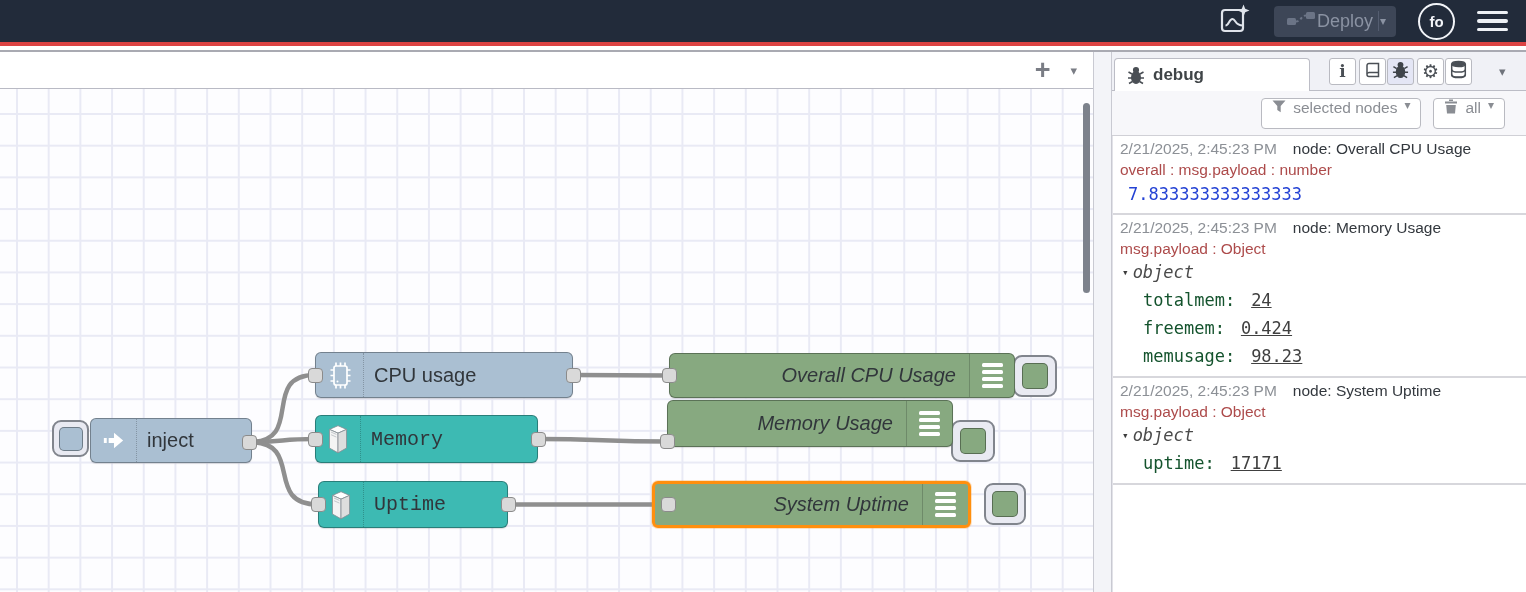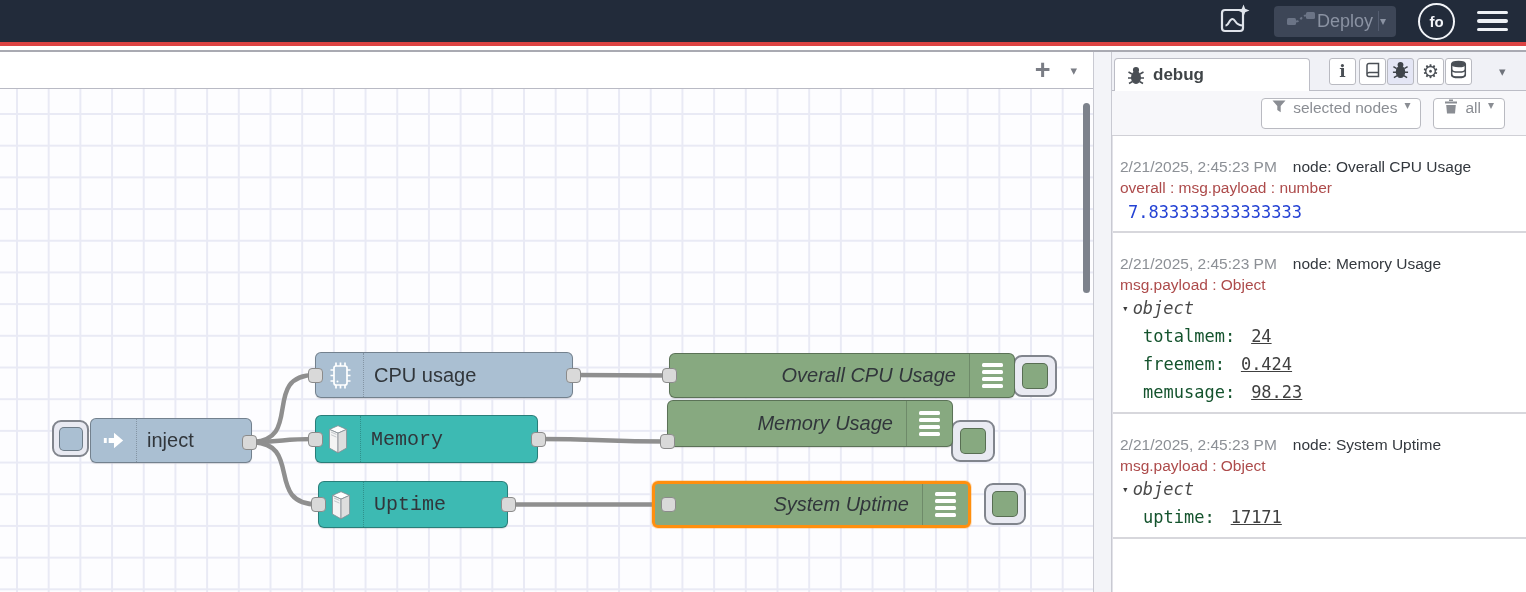--- a/index.html
+++ b/index.html
@@ -83,21 +83,21 @@
   .gear-glyph{font-size:19px;color:#4a4f55;line-height:1;font-family:"DejaVu Sans",sans-serif;}
   .info-glyph{font-family:"DejaVu Serif",serif;font-weight:bold;font-size:17px;color:#4a4f55;line-height:1;}
 
   .sb-filter{height:44px;background:#f7f7fa;border-bottom:1px solid #d0d0d6;display:flex;
     align-items:center;justify-content:flex-end;gap:12px;padding-right:21px;flex:none;}
   .filter-btn{height:29px;background:#fff;border:1px solid #b9bac1;border-radius:4px;display:flex;
     align-items:flex-start;gap:7px;padding:0 10px;color:#8a8d93;font-size:15.5px;cursor:pointer;}
 
   .sb-messages{flex:1;overflow:hidden;background:#fff;border-left:1px solid #e2e2e8;}
   .msg{border-bottom:2px solid #d7d7dc;padding:4px 10px 6px 7px;}
-  .msg-head{display:flex;gap:16px;font-size:15.5px;margin-top:18px;white-space:nowrap;}
+  .msg-head{display:flex;gap:16px;font-size:15.5px;margin-top:0;white-space:nowrap;}
   .msg-ts{color:#8c9096;}
   .msg-node{color:#33383e;}
   .msg-meta{color:#ad4b4b;font-size:15.5px;margin-top:3px;}
   .msg-value{font-family:"DejaVu Sans Mono",monospace;font-size:17px;color:#2442d4;
     margin:5px 0 3px 8px;}
   .obj-row{font-family:"DejaVu Sans Mono",monospace;font-size:17px;height:28px;
     display:flex;align-items:center;}
   .obj-toggle{color:#3c3c3c;font-size:11px;margin:0 4px 0 2px;}
   .obj-word{font-style:italic;color:#4a4a4a;}
   .obj-kv{padding-left:23px;}

